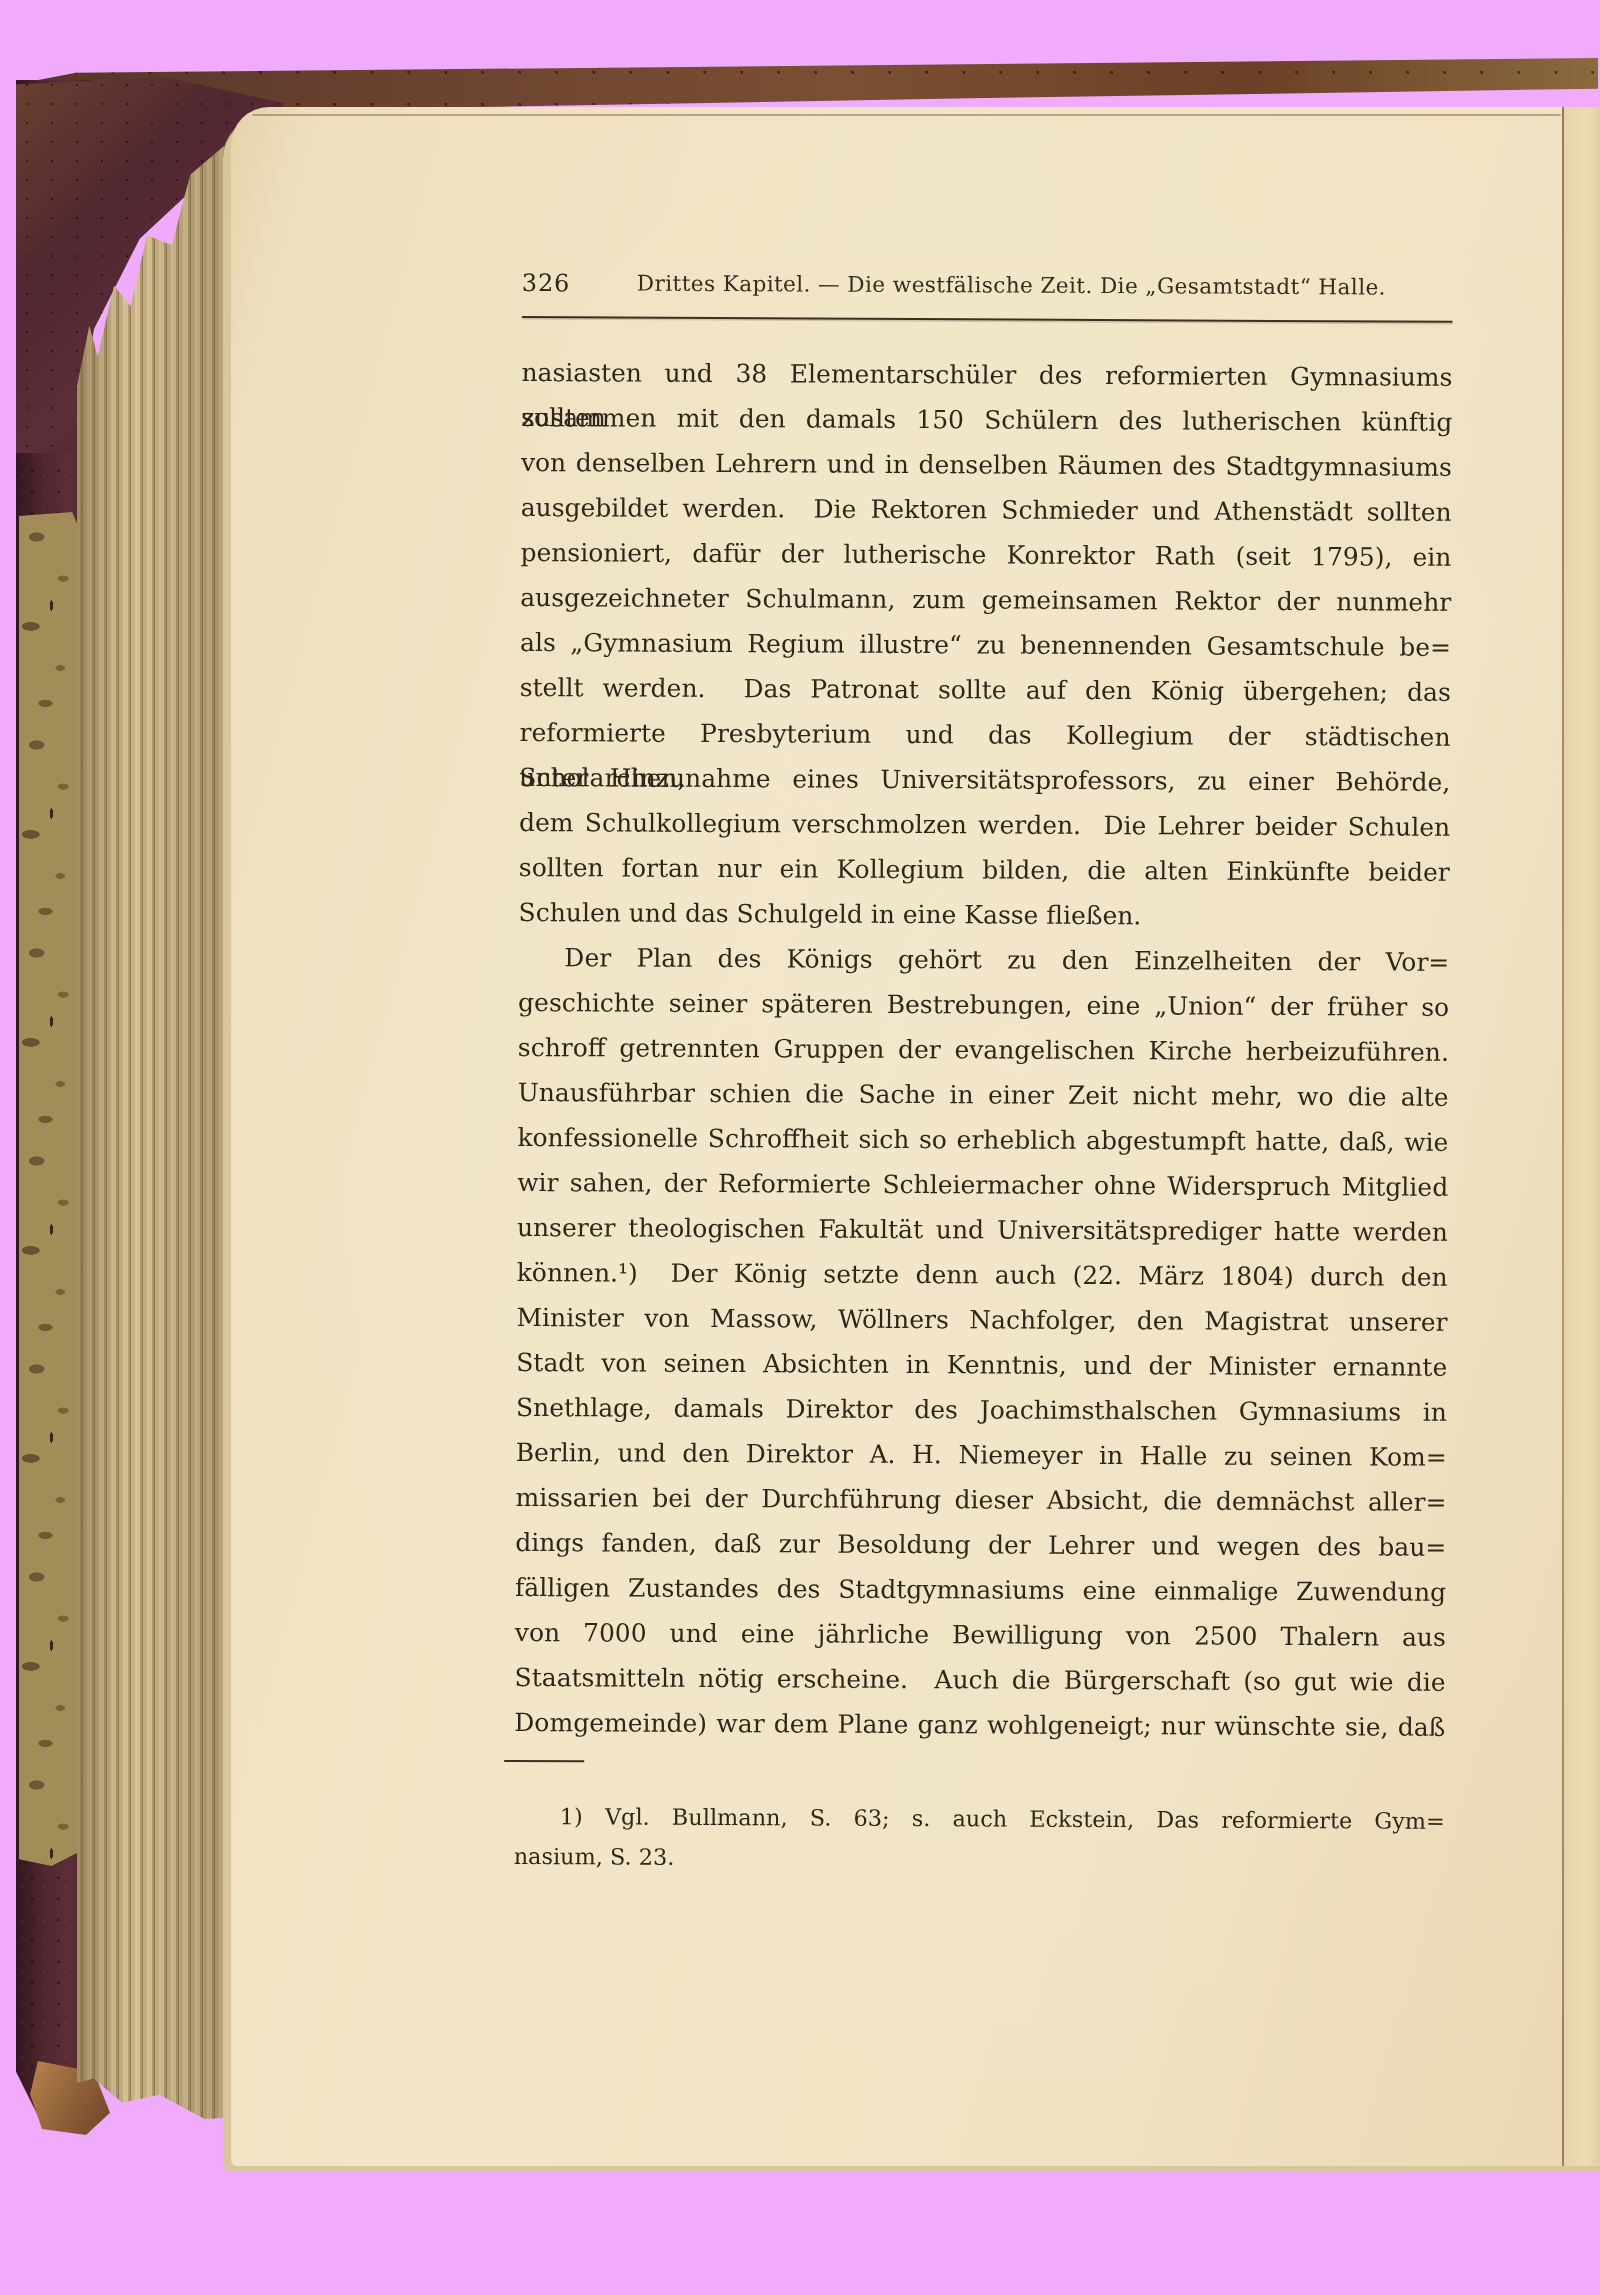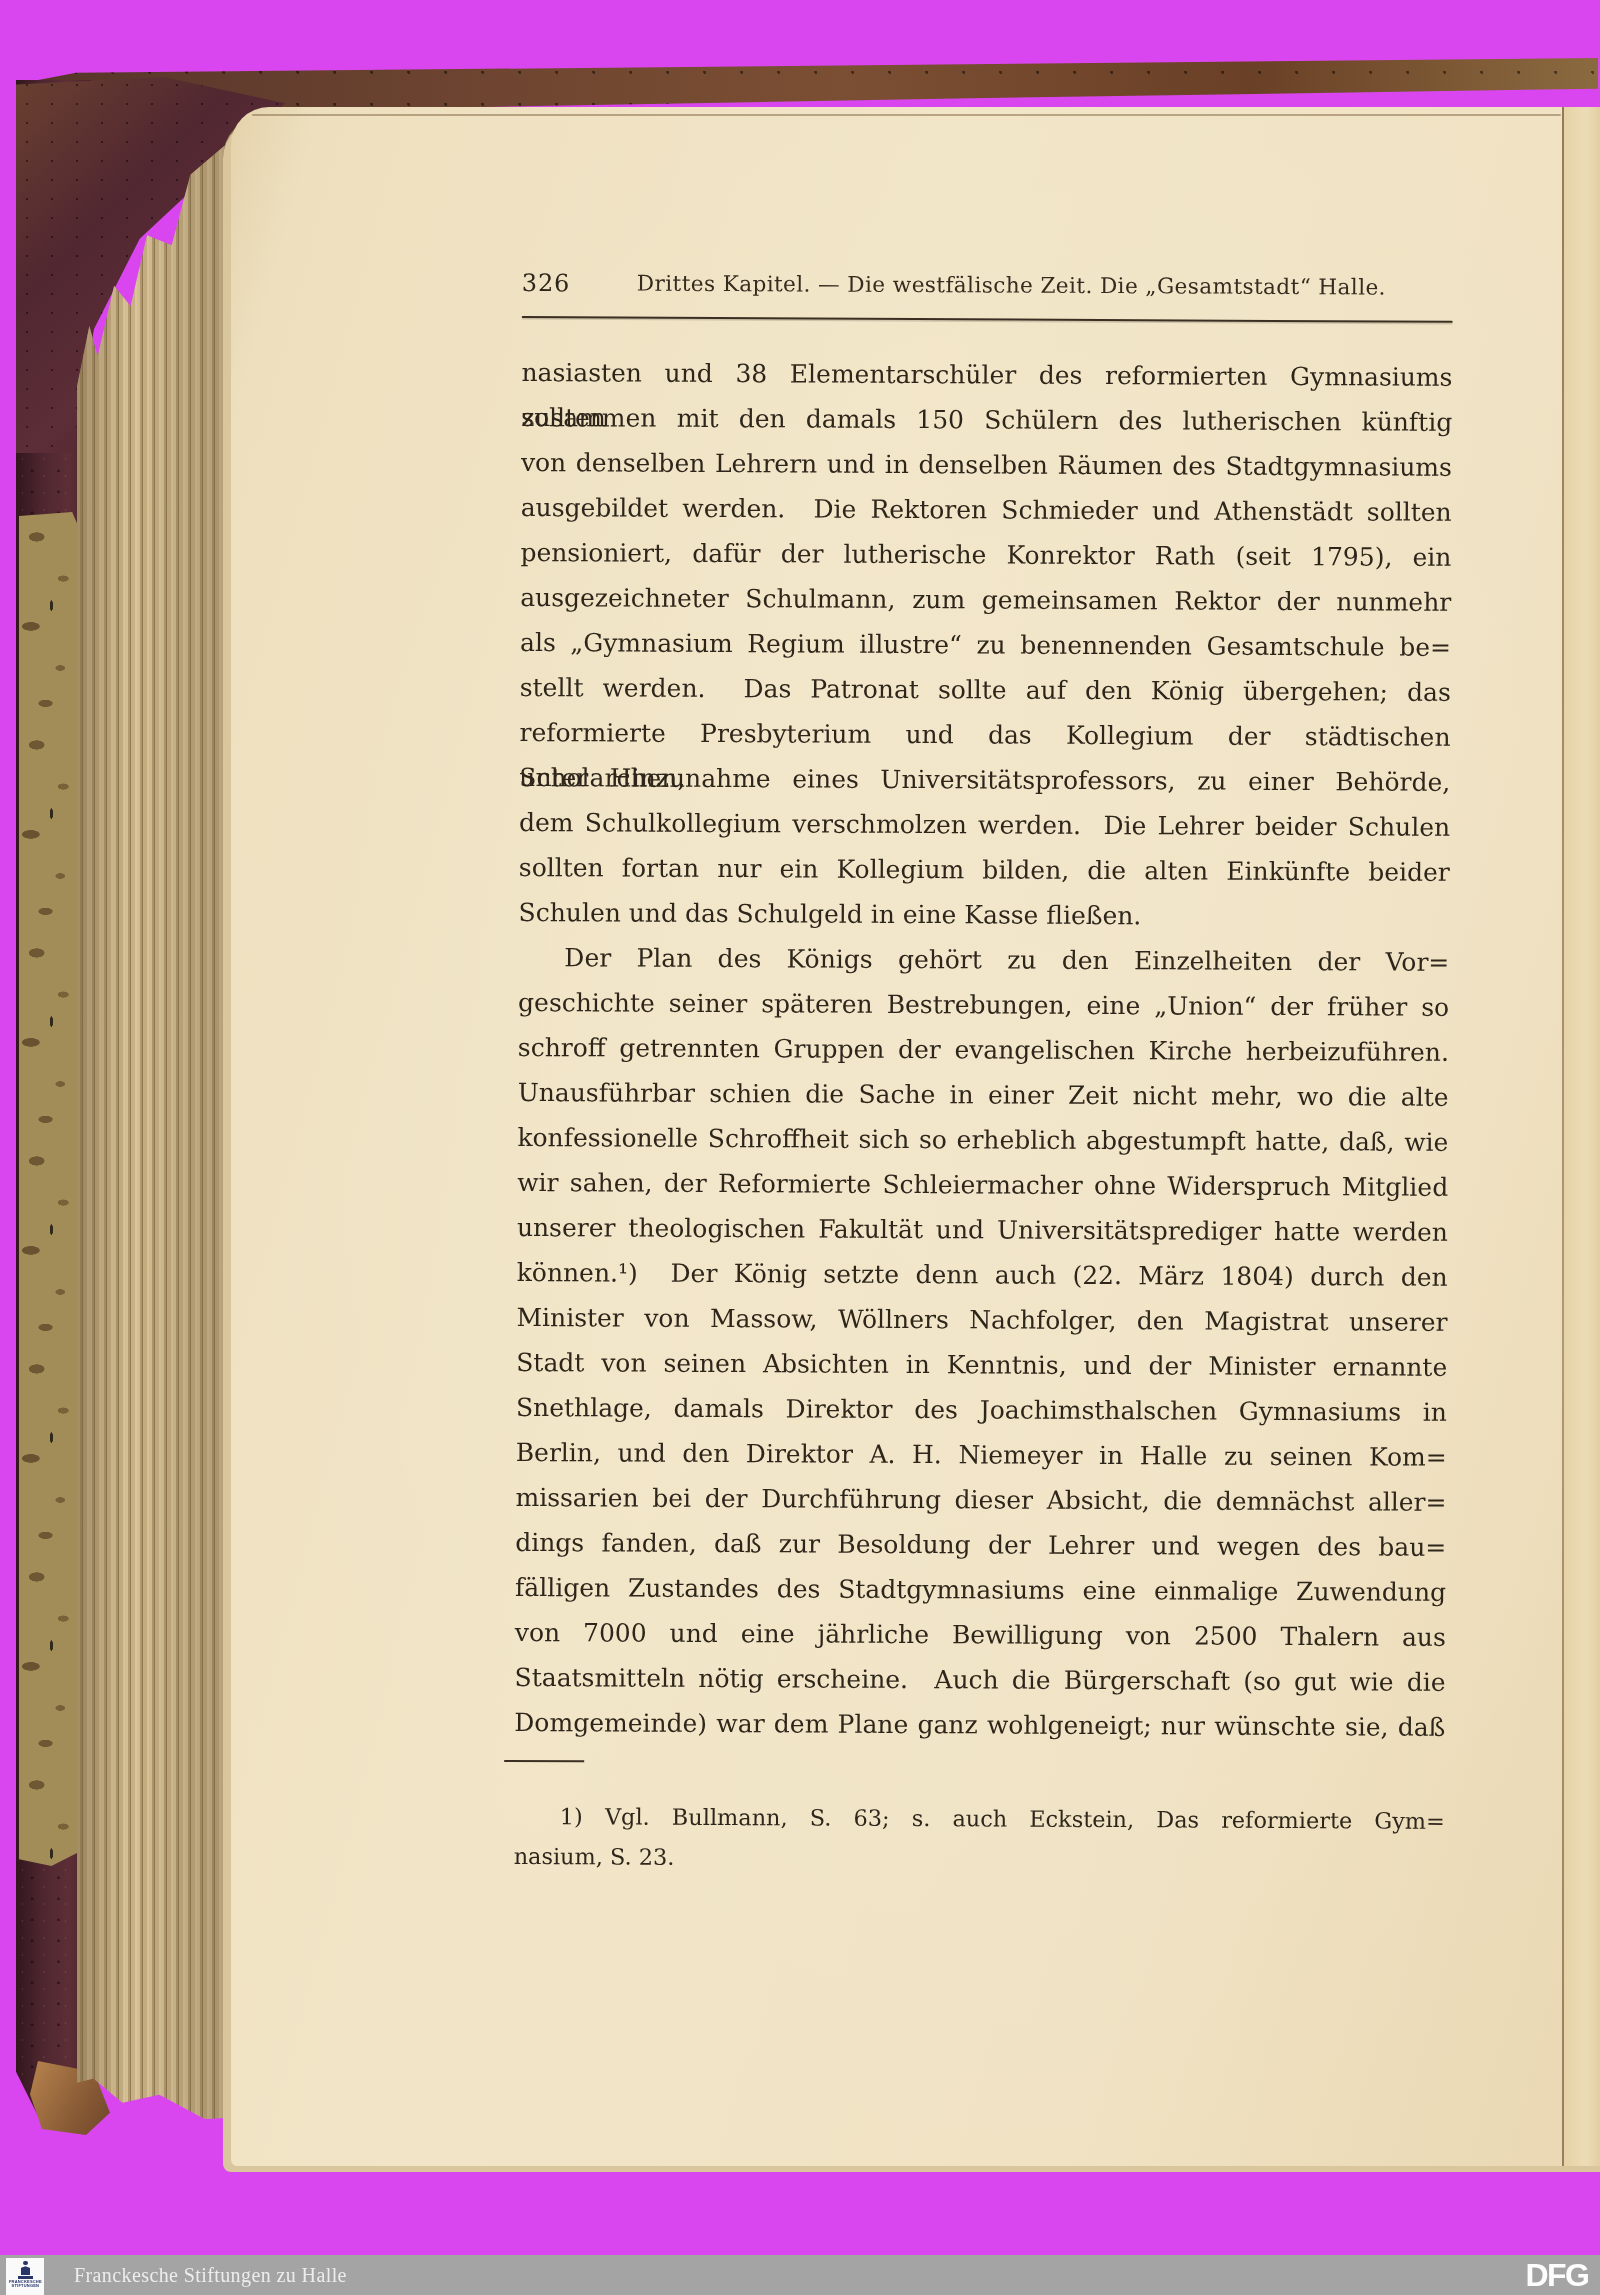--- a/index.html
+++ b/index.html
@@ -1,17 +1,17 @@
 <!DOCTYPE html>
 <html style="font-size:12.8px"><head>
 <meta charset="utf-8">
 <style>
   html,body{margin:0;padding:0;background:#000;}
   .stage{position:relative;width:1601px;height:2295px;overflow:hidden;
-         background:#d946ef;font-family:"DejaVu Serif","Liberation Serif",serif;}
+         background:#f0abfc;font-family:"DejaVu Serif","Liberation Serif",serif;}
 
   
   .layer{position:absolute;}
 
   .top-leather{left:29px;top:58px;width:1569px;height:53px;
     background:linear-gradient(90deg,#57342a,#6d4430 28%,#7b4f33 52%,#6a4026 78%,#8a6a3f);
     background-image:
       radial-gradient(circle 2.4px at 9.6px 14.4px, rgba(0,0,0,.45) 60%, transparent 61%),
       radial-gradient(circle 1.6px at 24px 27px, rgba(0,0,0,.35) 60%, transparent 61%),
       linear-gradient(90deg,#57342a,#6d4430 28%,#7b4f33 52%,#6a4026 78%,#8a6a3f);
@@ -170,28 +170,15 @@
         <div class="line just">Domgemeinde) war dem Plane ganz wohlgeneigt; nur wünschte sie, daß</div>
       </div>
 
     <div class="foot-rule"></div>
     <div class="footnote">
         <div class="line just indent">1) Vgl. Bullmann, S. 63; s. auch Eckstein, Das reformierte Gym=</div>
         <div class="line">nasium, S. 23.</div>
       </div>
   </div>
 
-  <div class="layer footer-bar">
-    <div class="logo-box">
-      <div class="logo-glyph">
-        <div class="head"></div>
-          <div class="body"></div>
-          <div class="base"></div>
-      </div>
-      <div class="logo-text">FRANCKESCHE</div>
-      <div class="logo-text">STIFTUNGEN</div>
-    </div>
-    <div class="provider-label">Franckesche Stiftungen zu Halle</div>
-    <div class="dfg-logo">DFG</div>
-  </div>
 
 </div>
 
 
 </body></html>

